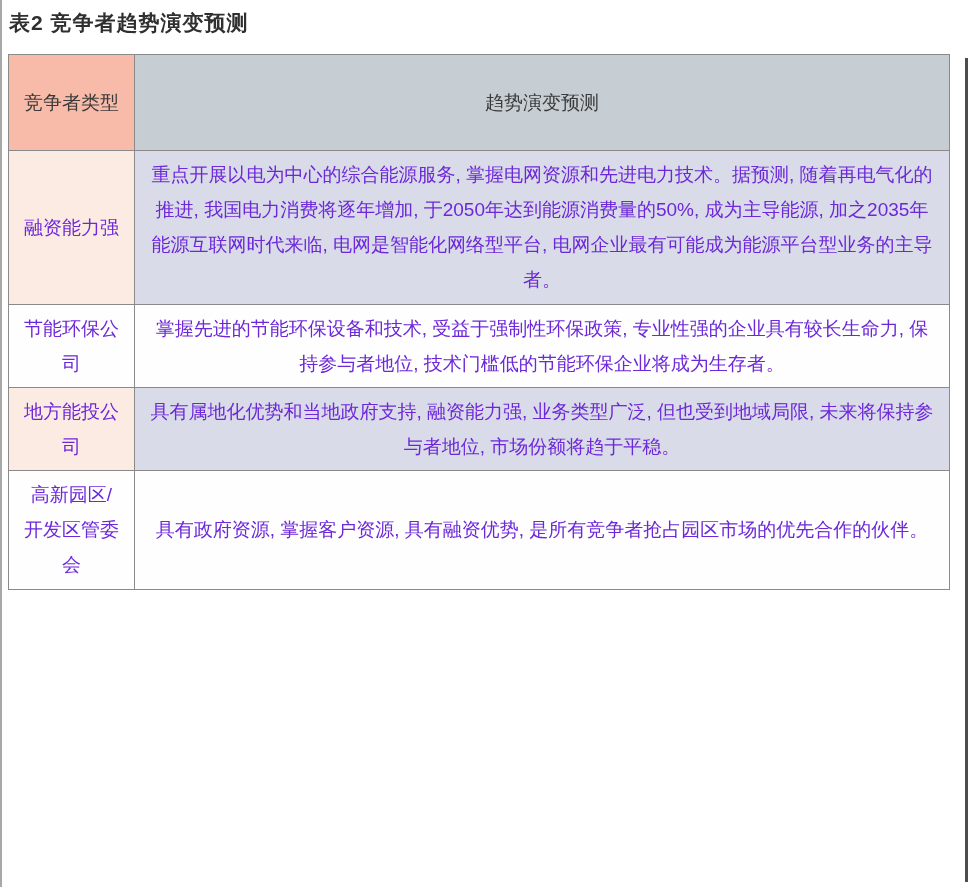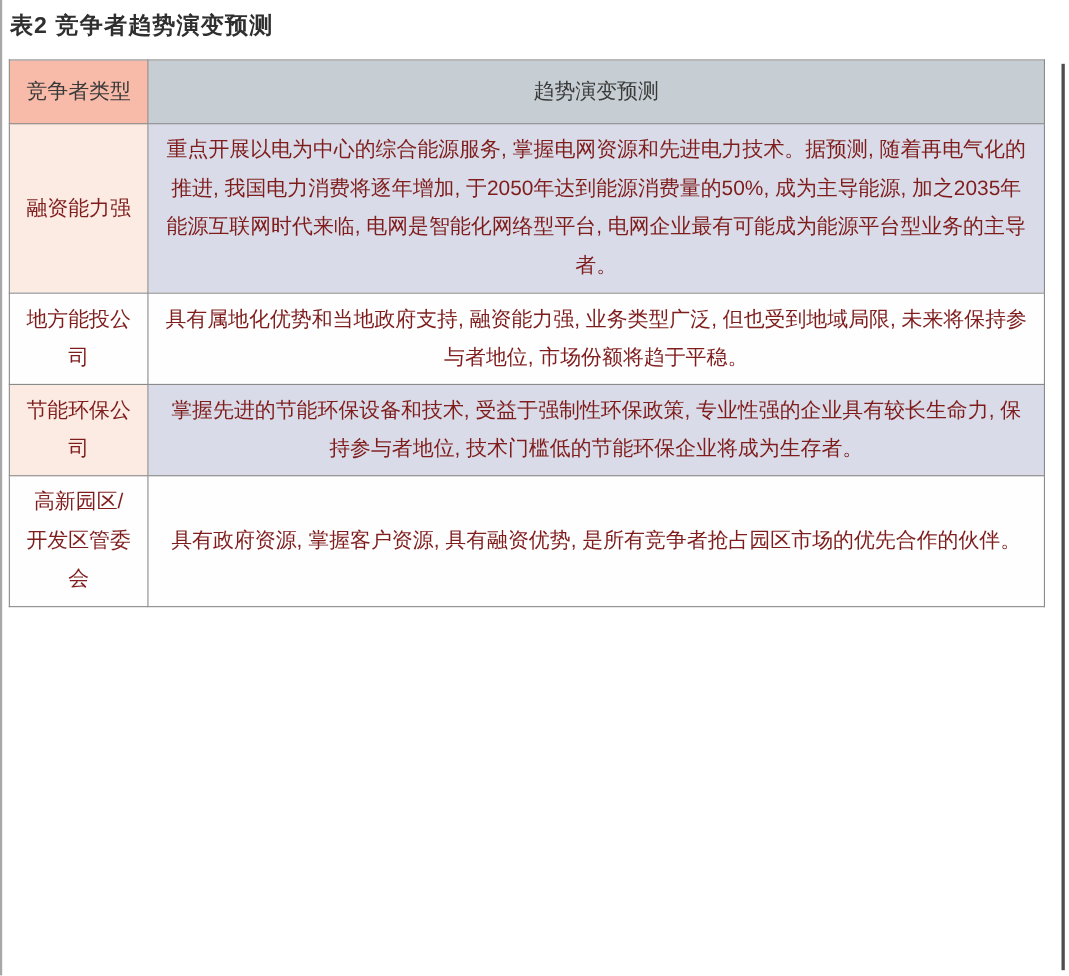--- a/index.html
+++ b/index.html
@@ -39,26 +39,26 @@
     table-layout: fixed;
     margin: 17px 0 0 8px;
     width: 942px;
   }
   .forecast-table col.c-type { width: 126px; }
   .forecast-table th, .forecast-table td {
     border: 1px solid #8a8a8a;
     text-align: center;
     vertical-align: middle;
     font-size: 19px;
-    color: #7f1d1d;
+    color: #6d28d9;
     padding: 6px 13px;
     line-height: 1.85;
     word-break: break-all;
   }
-  .forecast-table thead tr { height: 58px; }
+  .forecast-table thead tr { height: 96px; }
   .forecast-table th {
     font-weight: 400;
     font-size: 19px;
     color: #3a3a3a;
   }
   th.type-head { background: var(--header-type-bg, #f8bbaa); }
   th.forecast-head { background: var(--header-forecast-bg, #c6ced3); }
   tbody tr:nth-child(odd) td.type-cell { background: var(--row-type-bg, #fcebe3); }
   tbody tr:nth-child(odd) td.forecast-cell { background: var(--row-forecast-bg, #d9dce8); }
   tbody tr:nth-child(even) td { background: #fefefe; }
@@ -90,26 +90,26 @@
         <th class="type-head">竞争者类型</th>
         <th class="forecast-head">趋势演变预测</th>
       </tr>
     </thead>
     <tbody>
         <tr>
           <td class="type-cell">融资能力强</td>
           <td class="forecast-cell">重点开展以电为中心的综合能源服务, 掌握电网资源和先进电力技术。据预测, 随着再电气化的推进, 我国电力消费将逐年增加, 于2050年达到能源消费量的50%, 成为主导能源, 加之2035年能源互联网时代来临, 电网是智能化网络型平台, 电网企业最有可能成为能源平台型业务的主导者。</td>
         </tr>
         <tr>
+          <td class="type-cell">节能环保公司</td>
+          <td class="forecast-cell">掌握先进的节能环保设备和技术, 受益于强制性环保政策, 专业性强的企业具有较长生命力, 保持参与者地位, 技术门槛低的节能环保企业将成为生存者。</td>
+        </tr>
+        <tr>
           <td class="type-cell">地方能投公司</td>
           <td class="forecast-cell">具有属地化优势和当地政府支持, 融资能力强, 业务类型广泛, 但也受到地域局限, 未来将保持参与者地位, 市场份额将趋于平稳。</td>
-        </tr>
-        <tr>
-          <td class="type-cell">节能环保公司</td>
-          <td class="forecast-cell">掌握先进的节能环保设备和技术, 受益于强制性环保政策, 专业性强的企业具有较长生命力, 保持参与者地位, 技术门槛低的节能环保企业将成为生存者。</td>
         </tr>
         <tr>
           <td class="type-cell">高新园区/开发区管委会</td>
           <td class="forecast-cell">具有政府资源, 掌握客户资源, 具有融资优势, 是所有竞争者抢占园区市场的优先合作的伙伴。</td>
         </tr>
       </tbody>
   </table>
 </div>
 
 </body></html>

